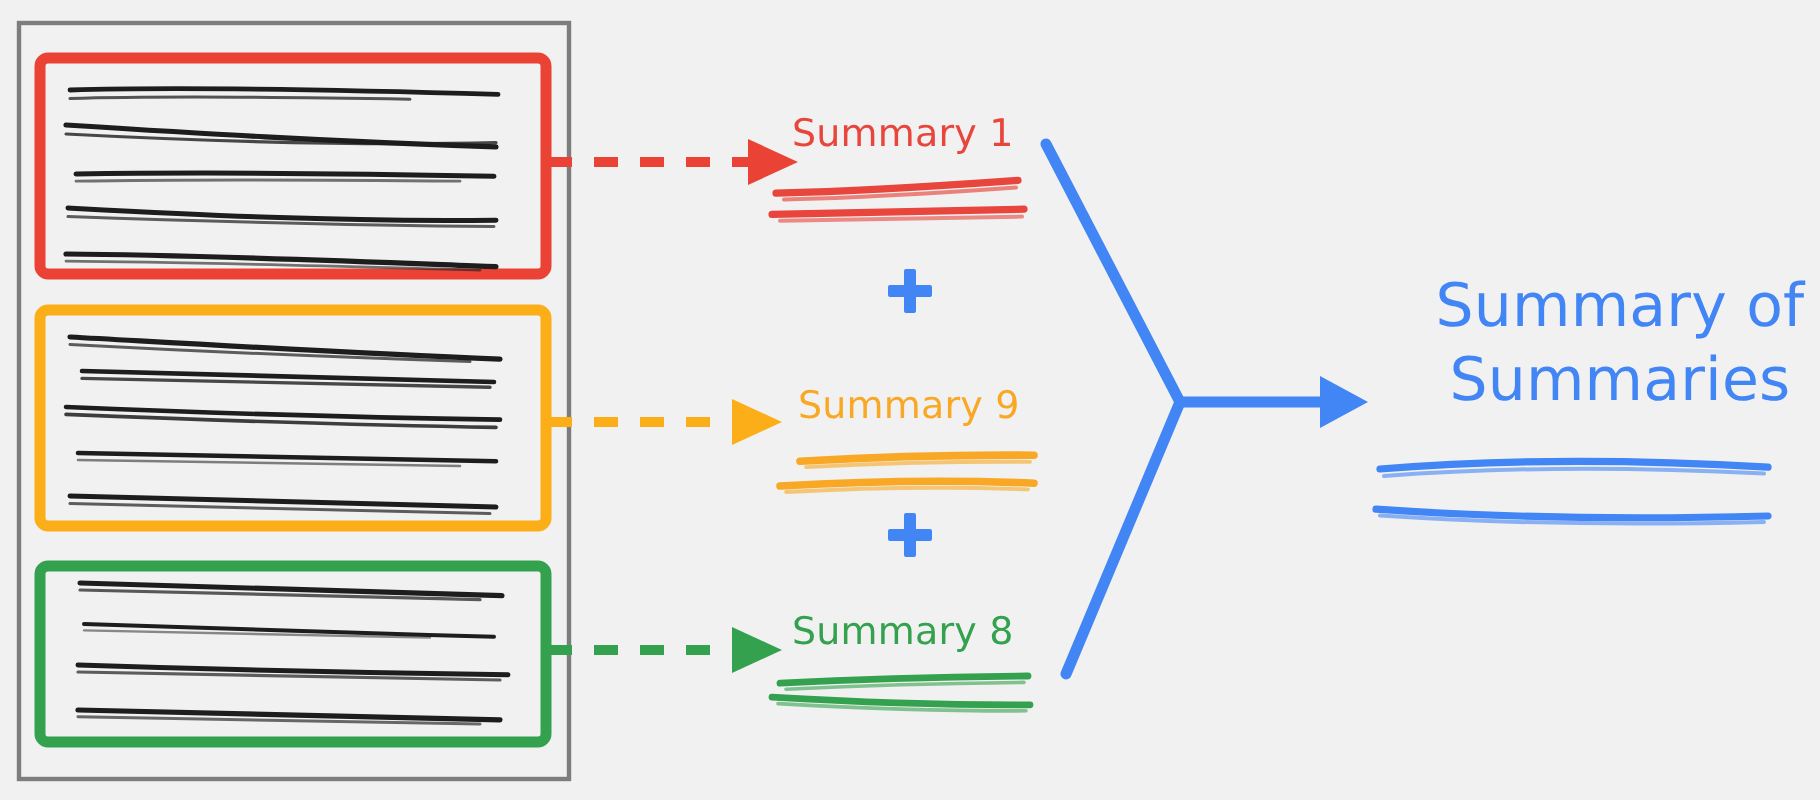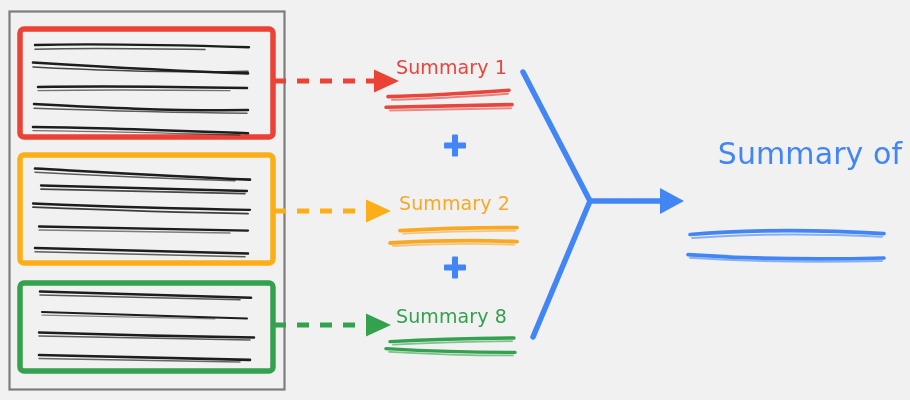--- a/index.html
+++ b/index.html
@@ -149,21 +149,22 @@
       <path d="M690 234.5 C 740 230.4, 800 228.6, 884 233.6" stroke-width="3.6"></path>
       <path d="M692 238.0 C 742 234.2, 800 232.6, 882 236.8" stroke-width="2.0" opacity="0.6"></path>
       <path d="M688 254.6 C 740 258.2, 800 260.2, 884 258.0" stroke-width="3.6"></path>
       <path d="M690 257.8 C 742 261.2, 800 263.0, 882 261.0" stroke-width="2.0" opacity="0.6"></path>
     </g>
 
   </svg>
 
   <div class="label sum-label s1">Summary 1</div>
 
-  <div class="label sum-label s2">Summary 2</div>
+  <div class="label sum-label s2">Summary 9</div>
 
   <div class="label sum-label s3">Summary 8</div>
 
   <div class="label final-label final">
     <div>Summary of</div>
+    <div>Summaries</div>
   </div>
 
 </div>
 
 </body></html>

